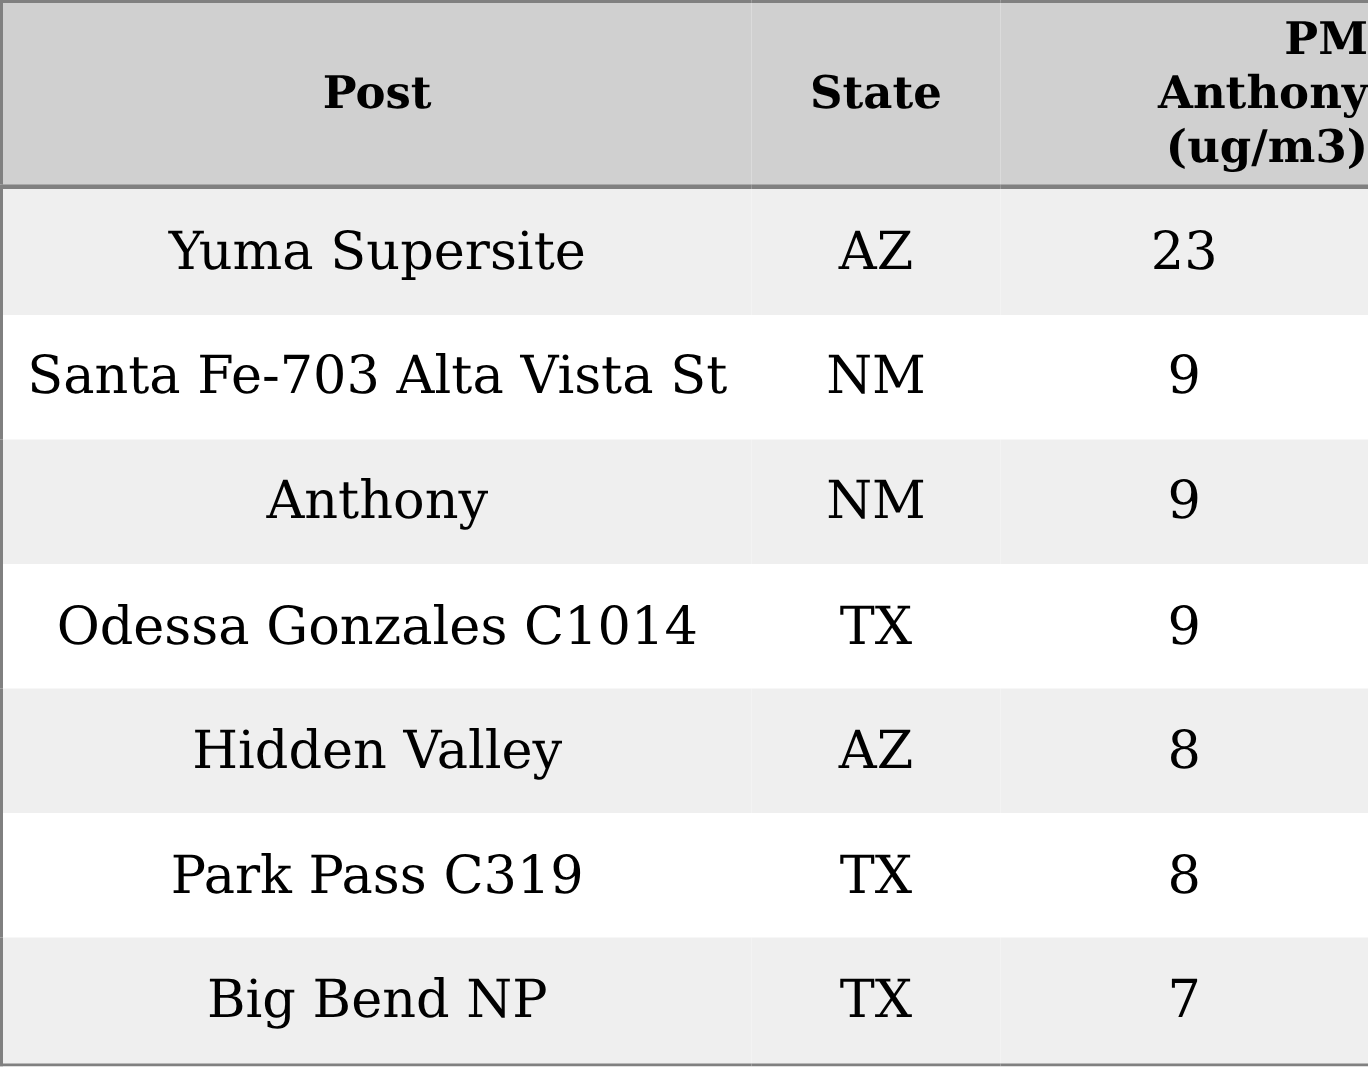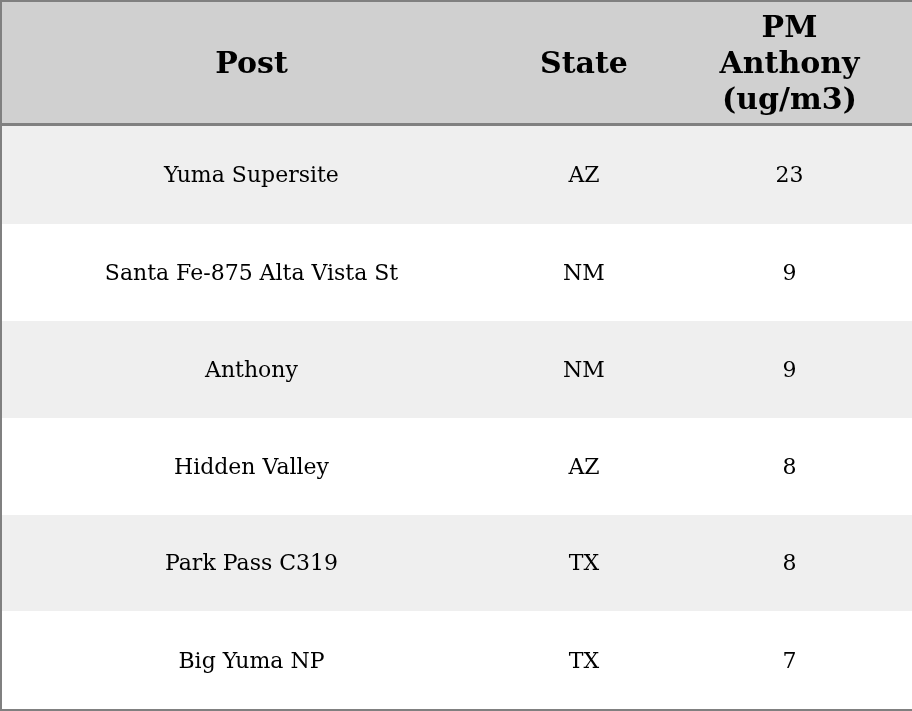--- a/index.html
+++ b/index.html
@@ -30,23 +30,24 @@
     height: 121px;
     font-size: 30px;
     font-weight: bold;
     text-align: center;
     vertical-align: middle;
     line-height: 36px;
     padding: 0;
   }
   thead th .hdr-line {
     display: block;
+    text-align: right;
   }
   tbody td {
-    font-size: 22px;
+    font-size: 35px;
     text-align: center;
     vertical-align: middle;
     height: 57px;
     padding: 0;
   }
   tbody tr:nth-child(odd) td  { background: #efefef; }
   tbody tr:nth-child(even) td { background: #ffffff; }
 </style>
 </head>
 <body>
@@ -69,39 +70,44 @@
         </th>
       </tr>
     </thead>
     <tbody>
         <tr>
           <td>Yuma Supersite</td>
           <td>AZ</td>
           <td>23</td>
         </tr>
         <tr>
-          <td>Santa Fe-875 Alta Vista St</td>
+          <td>Santa Fe-703 Alta Vista St</td>
           <td>NM</td>
           <td>9</td>
         </tr>
         <tr>
           <td>Anthony</td>
           <td>NM</td>
+          <td>9</td>
+        </tr>
+        <tr>
+          <td>Odessa Gonzales C1014</td>
+          <td>TX</td>
           <td>9</td>
         </tr>
         <tr>
           <td>Hidden Valley</td>
           <td>AZ</td>
           <td>8</td>
         </tr>
         <tr>
           <td>Park Pass C319</td>
           <td>TX</td>
           <td>8</td>
         </tr>
         <tr>
-          <td>Big Yuma NP</td>
+          <td>Big Bend NP</td>
           <td>TX</td>
           <td>7</td>
         </tr>
       </tbody>
   </table>
 </div>
 
 </body></html>

